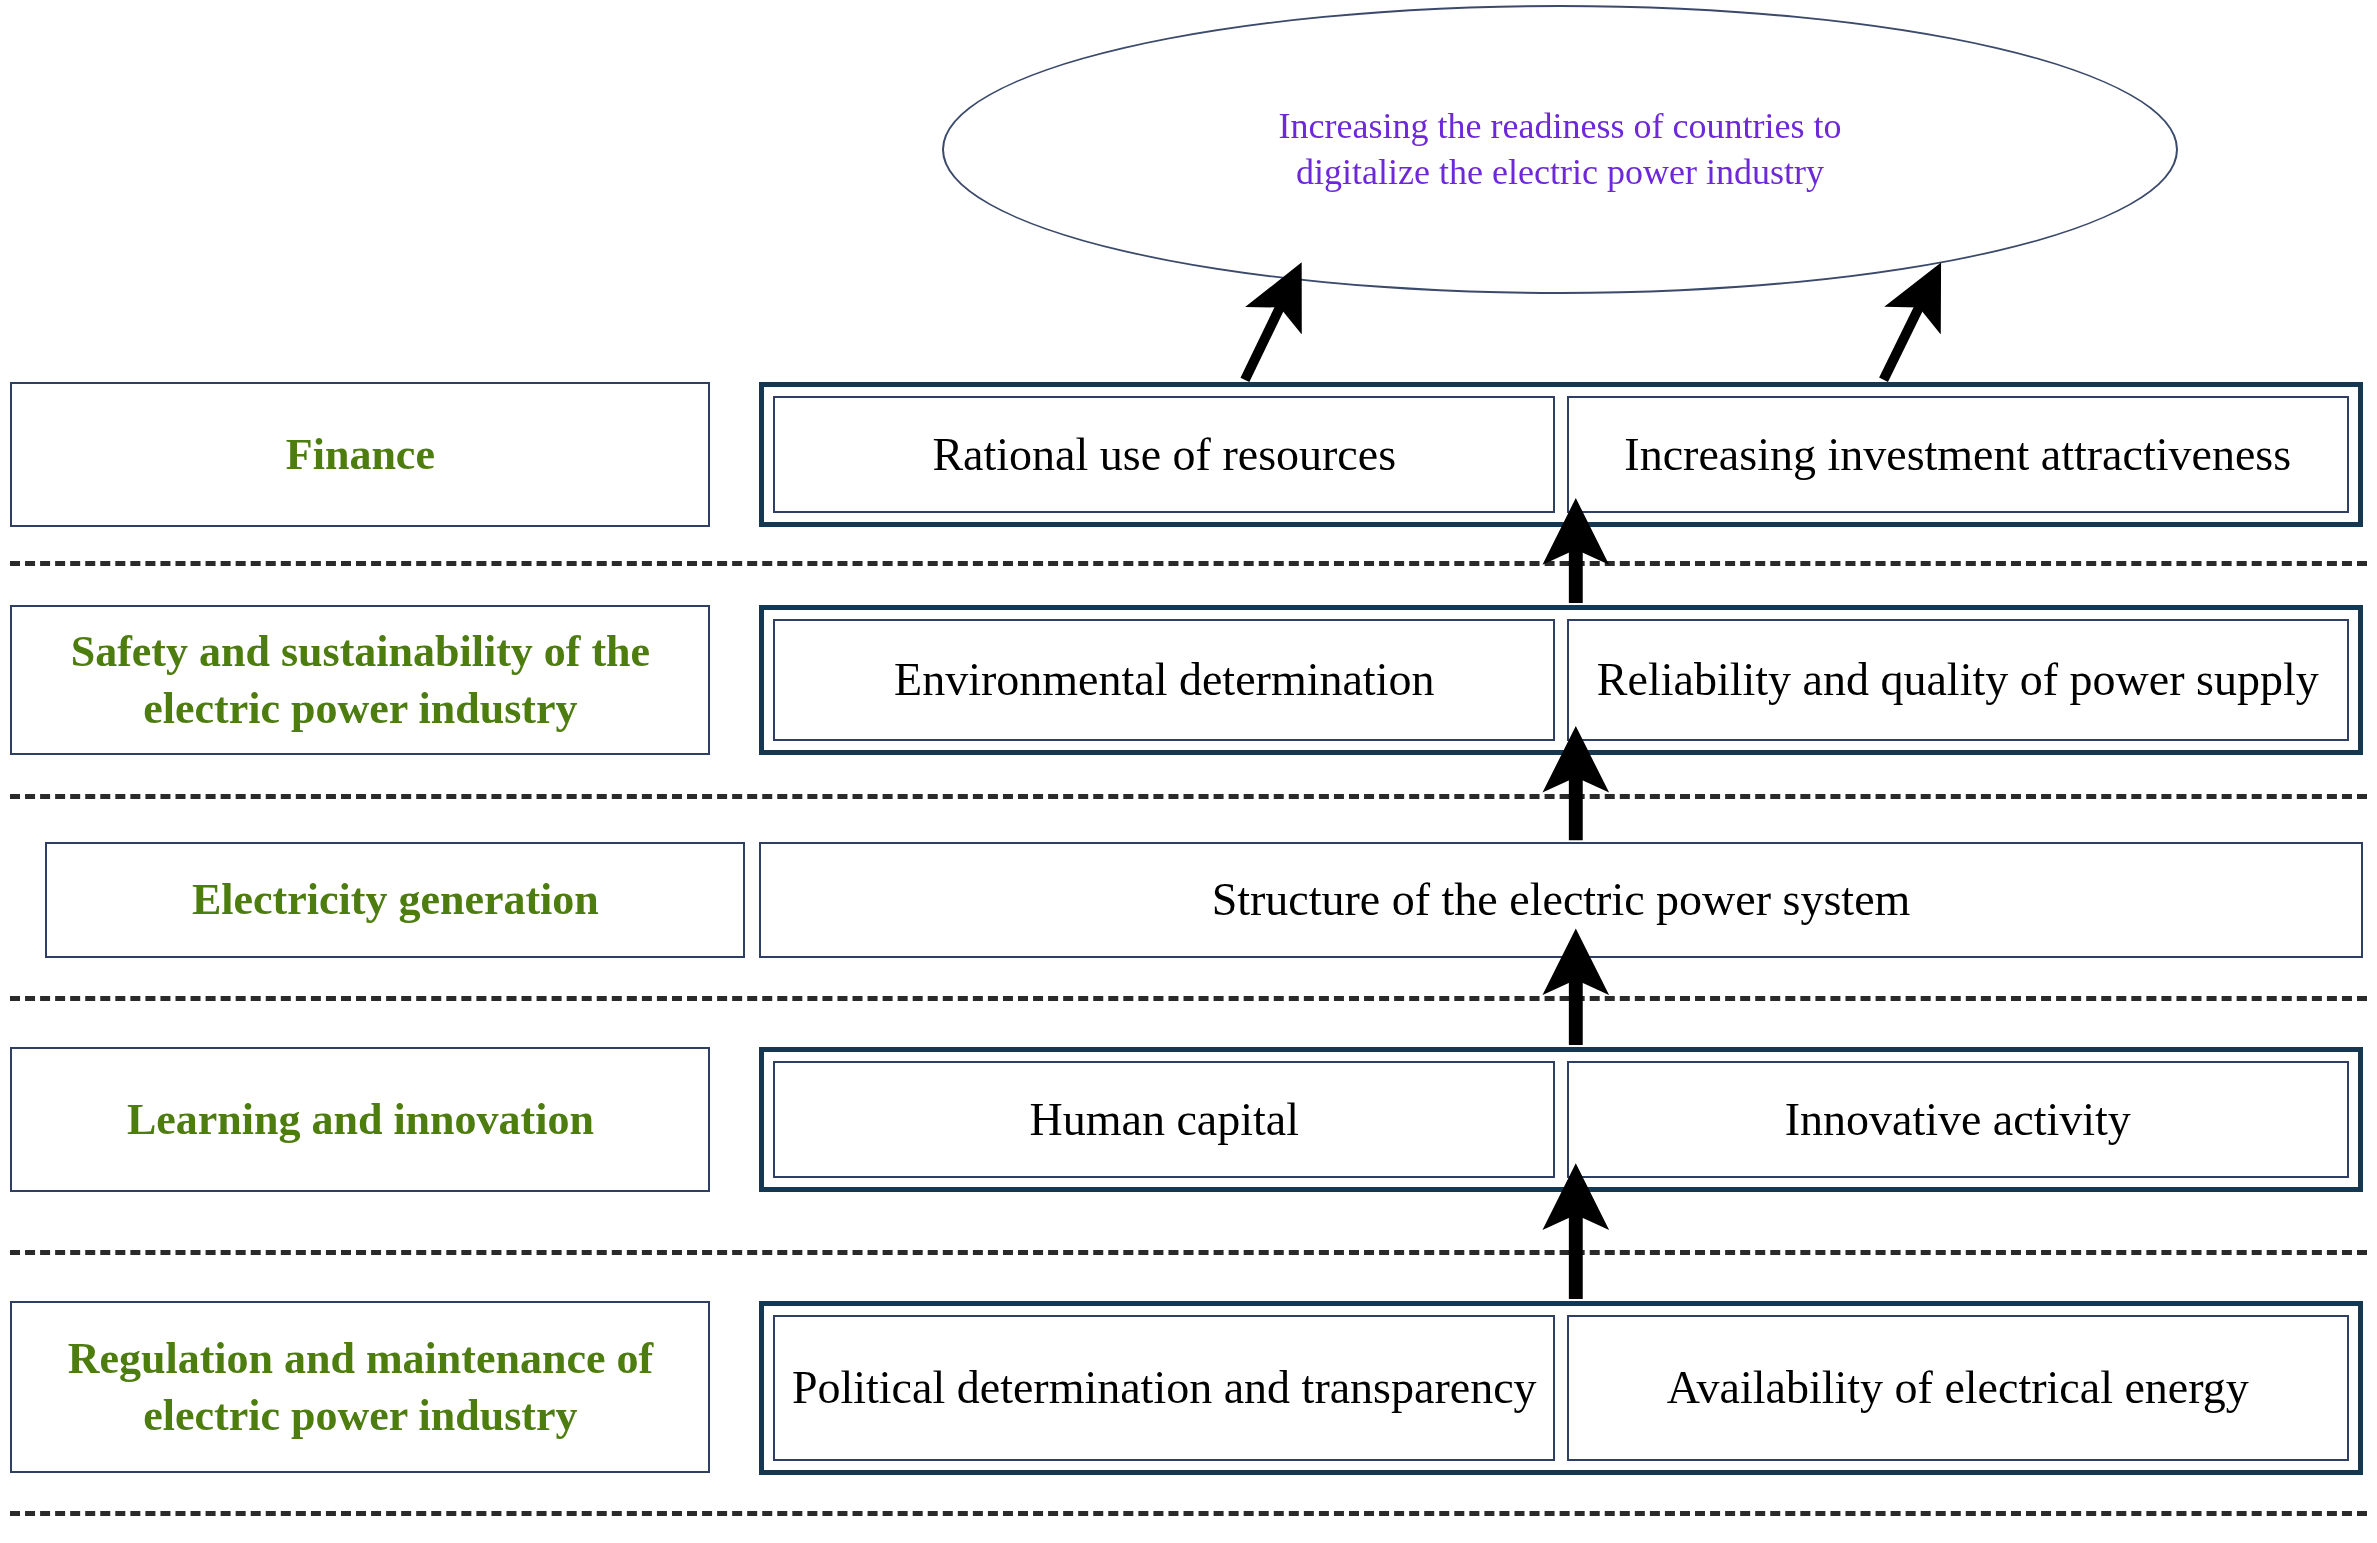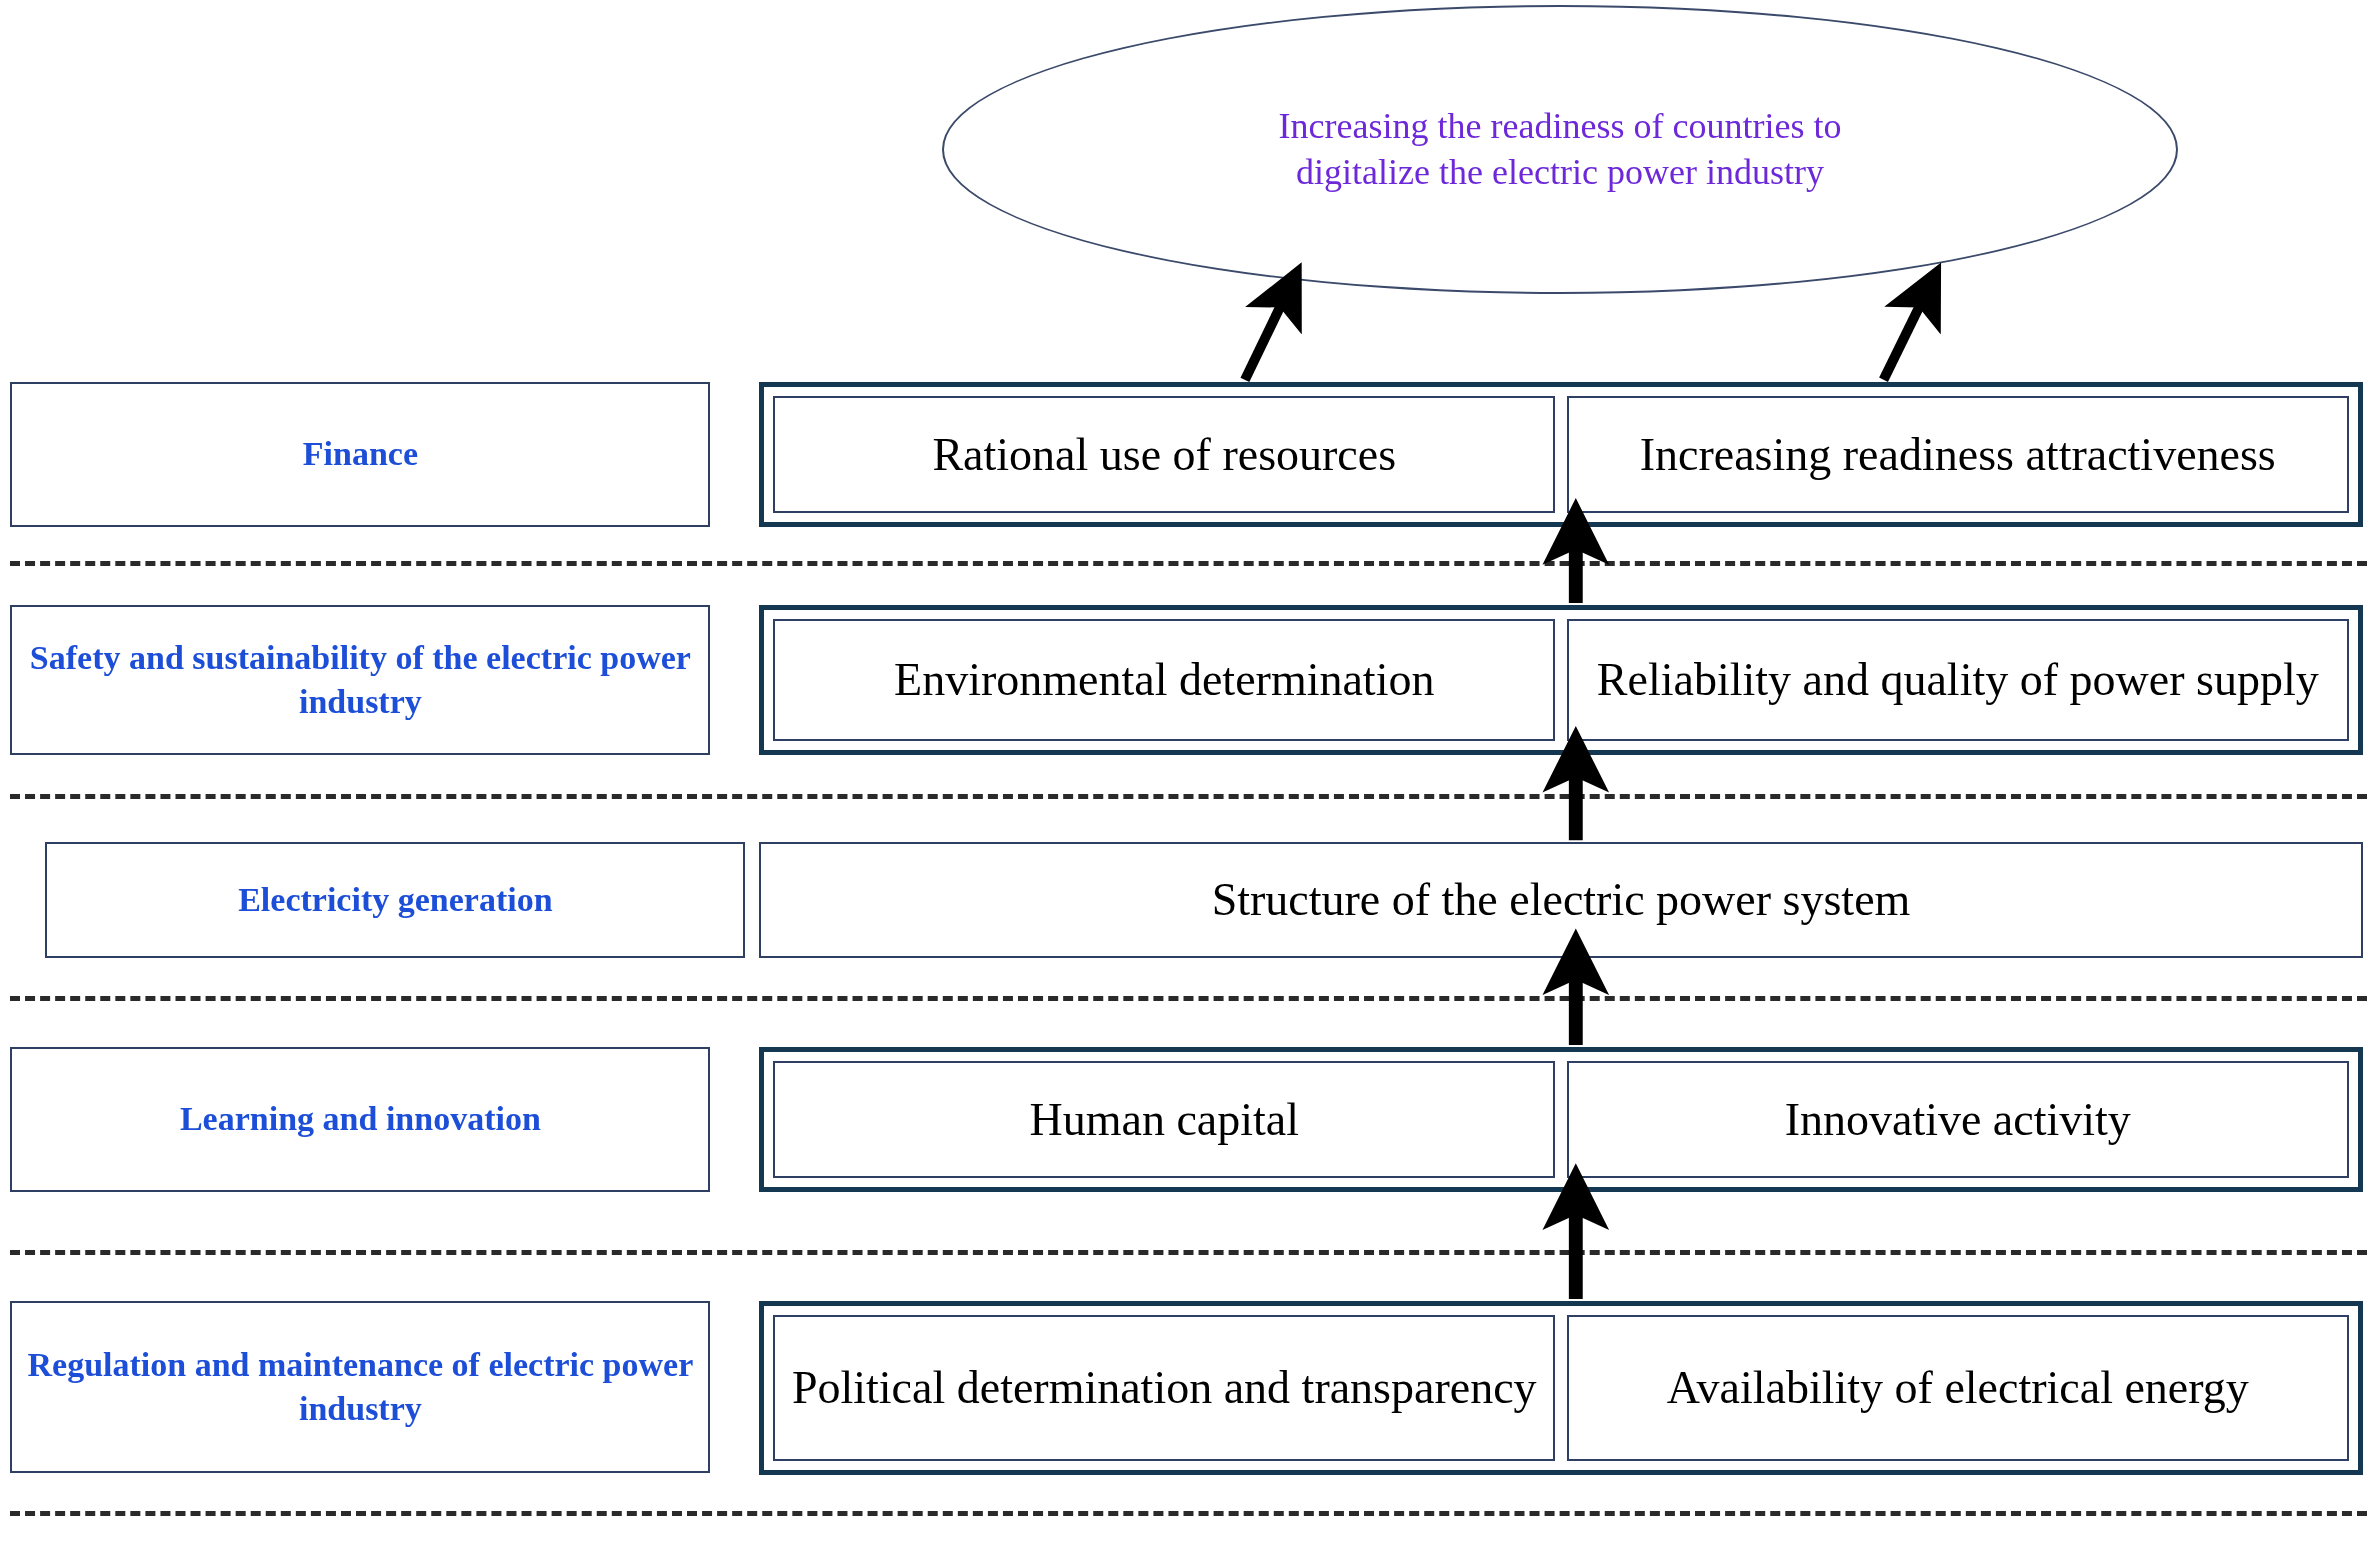--- a/index.html
+++ b/index.html
@@ -51,23 +51,23 @@
     box-sizing: border-box;
     border: 2.9px solid #2e3f63;
     background: #ffffff;
     display: flex;
     align-items: center;
     justify-content: center;
     text-align: center;
   }
   .persp-label span {
     font-weight: bold;
-    font-size: 34px;
+    font-size: 44px;
     line-height: 1.3;
-    color: #1d4ed8;
+    color: #4d7c0f;
     padding: 0 15px;
   }
 
   
   .group-outer {
     position: absolute;
     left: 759px;
     width: 1604px;
     box-sizing: border-box;
     border: 5.2px solid #143752;
@@ -133,21 +133,21 @@
   </div>
 
   <div class="persp-label" style="top:382px; height:145px;">
     <span>Finance</span>
   </div>
   <div class="group-outer" style="top:382px; height:145px;">
     <div class="item-box">
       <span>Rational use of resources</span>
     </div>
     <div class="item-box">
-      <span>Increasing readiness attractiveness</span>
+      <span>Increasing investment attractiveness</span>
     </div>
   </div>
 
   <div class="sep" style="top:561px;"></div>
 
   <div class="persp-label" style="top:605px; height:150px;">
     <span>Safety and sustainability of the electric power industry</span>
   </div>
   <div class="group-outer" style="top:605px; height:150px;">
     <div class="item-box">

